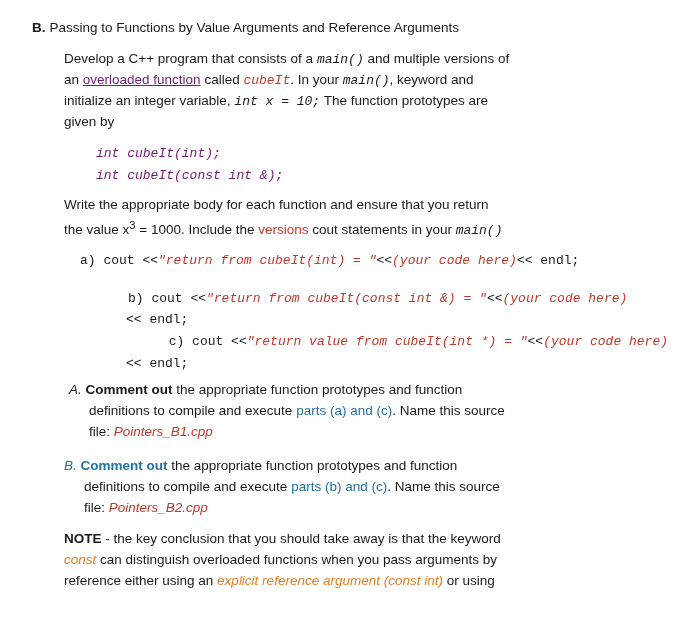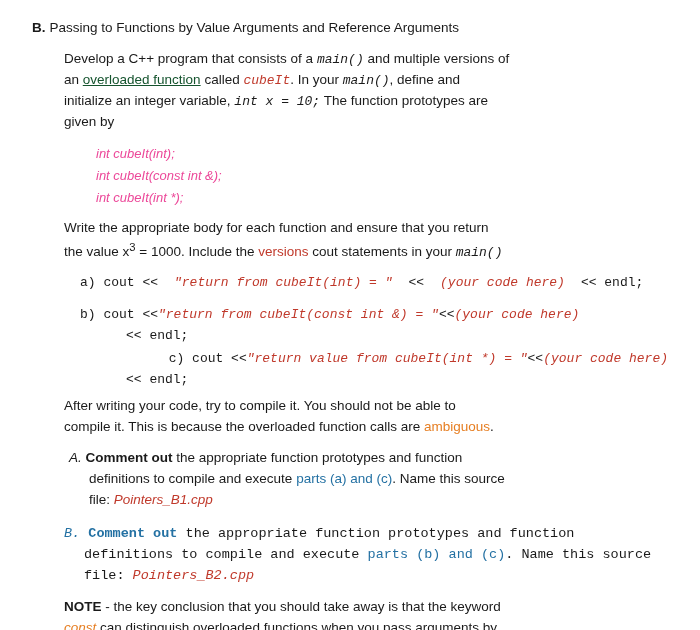--- a/index.html
+++ b/index.html
@@ -22,83 +22,81 @@
     .mono {
       font-family: 'Courier New', monospace;
       font-size: 13px;
     }
     .red { color: #c0392b; }
     .orange { color: #e67e22; }
     .blue { color: #2471a3; }
     .italic { font-style: italic; }
     .bold { font-weight: bold; }
     .underline-red {
-      color: #14532d;
+      color: #701a75;
       text-decoration: underline;
     }
     .code-block {
-      font-family: Liberation Sans, sans-serif;
+      font-family: Liberation Mono, monospace;
       font-size: 13px;
       margin: 8px 0 8px 64px;
       line-height: 1.7;
-      color: #ec4899;
+      color: #701a75;
     }
     .list-item {
       margin-left: 32px;
-      margin-bottom: 12px;
-      gap: 16px;
+      margin-bottom: 18px;
     }
     .note-block {
       margin-top: 8px;
     }
   </style>
 </head>
 <body>
 
 <div>
 
   <div class="block" style="display:flex; gap:4px; flex-wrap:wrap;">
     <span class="bold">B.</span>
     <span>Passing to Functions by Value Arguments and Reference Arguments</span>
   </div>
 
   <div class="indent1 block">
     <span>Develop a C++ program that consists of a </span><span class="mono italic">main()</span><span> and multiple versions of</span>
     <br>
-    <span>an </span><span class="underline-red">overloaded function</span><span> called </span><span class="red mono italic">cubeIt</span><span>. In your </span><span class="mono italic">main()</span><span>, define and</span>
+    <span>an </span><span class="underline-red">overloaded function</span><span> called </span><span class="red mono italic">cubeIt</span><span>. In your </span><span class="mono italic">main()</span><span>, keyword and</span>
     <br>
     <span>initialize an integer variable, </span><span class="mono italic">int x = 10;</span><span> The function prototypes are</span>
     <br>
     <span>given by</span>
   </div>
 
   <div class="code-block">
     <div><span class="italic">int cubeIt(int);</span></div>
     <div><span class="italic">int cubeIt(const int &amp;);</span></div>
-    <div><span class="italic">int cubeIt(int *);</span></div>
   </div>
 
   <div class="indent1 block">
     <span>Write the appropriate body for each function and ensure that you return</span>
     <br>
     <span>the value x<sup>3</sup> = 1000. Include the </span><span class="red">versions</span><span> cout statements in your </span><span class="mono italic">main()</span>
   </div>
 
   <div style="margin-left: 48px; margin-top: 4px; margin-bottom: 6px;">
 
     <div class="list-item" style="margin-left:0; display:flex; flex-wrap:wrap; align-items:baseline;">
       <span class="mono">a) cout &lt;&lt; </span>
         <span class="mono red italic">"return from cubeIt(int) = "</span>
         <span class="mono"> &lt;&lt; </span>
         <span class="mono red italic">(your code here)</span>
         <span class="mono"> &lt;&lt; endl;</span>
     </div>
 
     <div style="margin-left:0; margin-bottom:2px;">
-      <div style="display:flex; flex-wrap:wrap; align-items:baseline;">
+      <div style="display:flex; flex-wrap:wrap; align-items:baseline;margin-left:48px;">
         <span class="mono">b) cout &lt;&lt; </span>
           <span class="mono red italic">"return from cubeIt(const int &amp;) = "</span>
           <span class="mono"> &lt;&lt; </span>
           <span class="mono red italic">(your code here)</span>
       </div>
       <div style="margin-left: 46px;">
         <span class="mono">&lt;&lt; endl;</span>
       </div>
     </div>
 
@@ -109,37 +107,32 @@
           <span class="mono"> &lt;&lt; </span>
           <span class="mono red italic">(your code here)</span>
       </div>
       <div style="margin-left: 46px;">
         <span class="mono">&lt;&lt; endl;</span>
       </div>
     </div>
 
   </div>
 
-  <div class="indent1 block">
-    <span>After writing your code, try to compile it. You should not be able to</span>
-    <br>
-    <span>compile it. This is because the overloaded function calls are </span><span class="orange">ambiguous</span><span>.</span>
-  </div>
 
   <div class="indent1 block" style="margin-top: 2px; margin-left: 37px;">
     <span class="italic">A.</span>
     <span class="bold"> Comment out</span>
     <span> the appropriate function prototypes and function</span>
     <br>
     <span style="margin-left:20px;">definitions to compile and execute </span><span class="blue">parts (a) and (c)</span><span>. Name this source</span>
     <br>
     <span style="margin-left:20px;">file: </span><span class="red italic">Pointers_B1.cpp</span>
   </div>
 
-  <div class="indent1 block" style="margin-top: 14px; font-family: Liberation Mono, monospace;">
+  <div class="indent1 block" style="margin-top: 14px;">
     <span class="italic blue">B.</span>
     <span class="bold blue"> Comment out</span>
     <span> the appropriate function prototypes and function</span>
     <br>
     <span style="margin-left:20px;">definitions to compile and execute </span><span class="blue">parts (b) and (c)</span><span>. Name this source</span>
     <br>
     <span style="margin-left:20px;">file: </span><span class="red italic">Pointers_B2.cpp</span>
   </div>
 
   <div class="note-block indent1">

